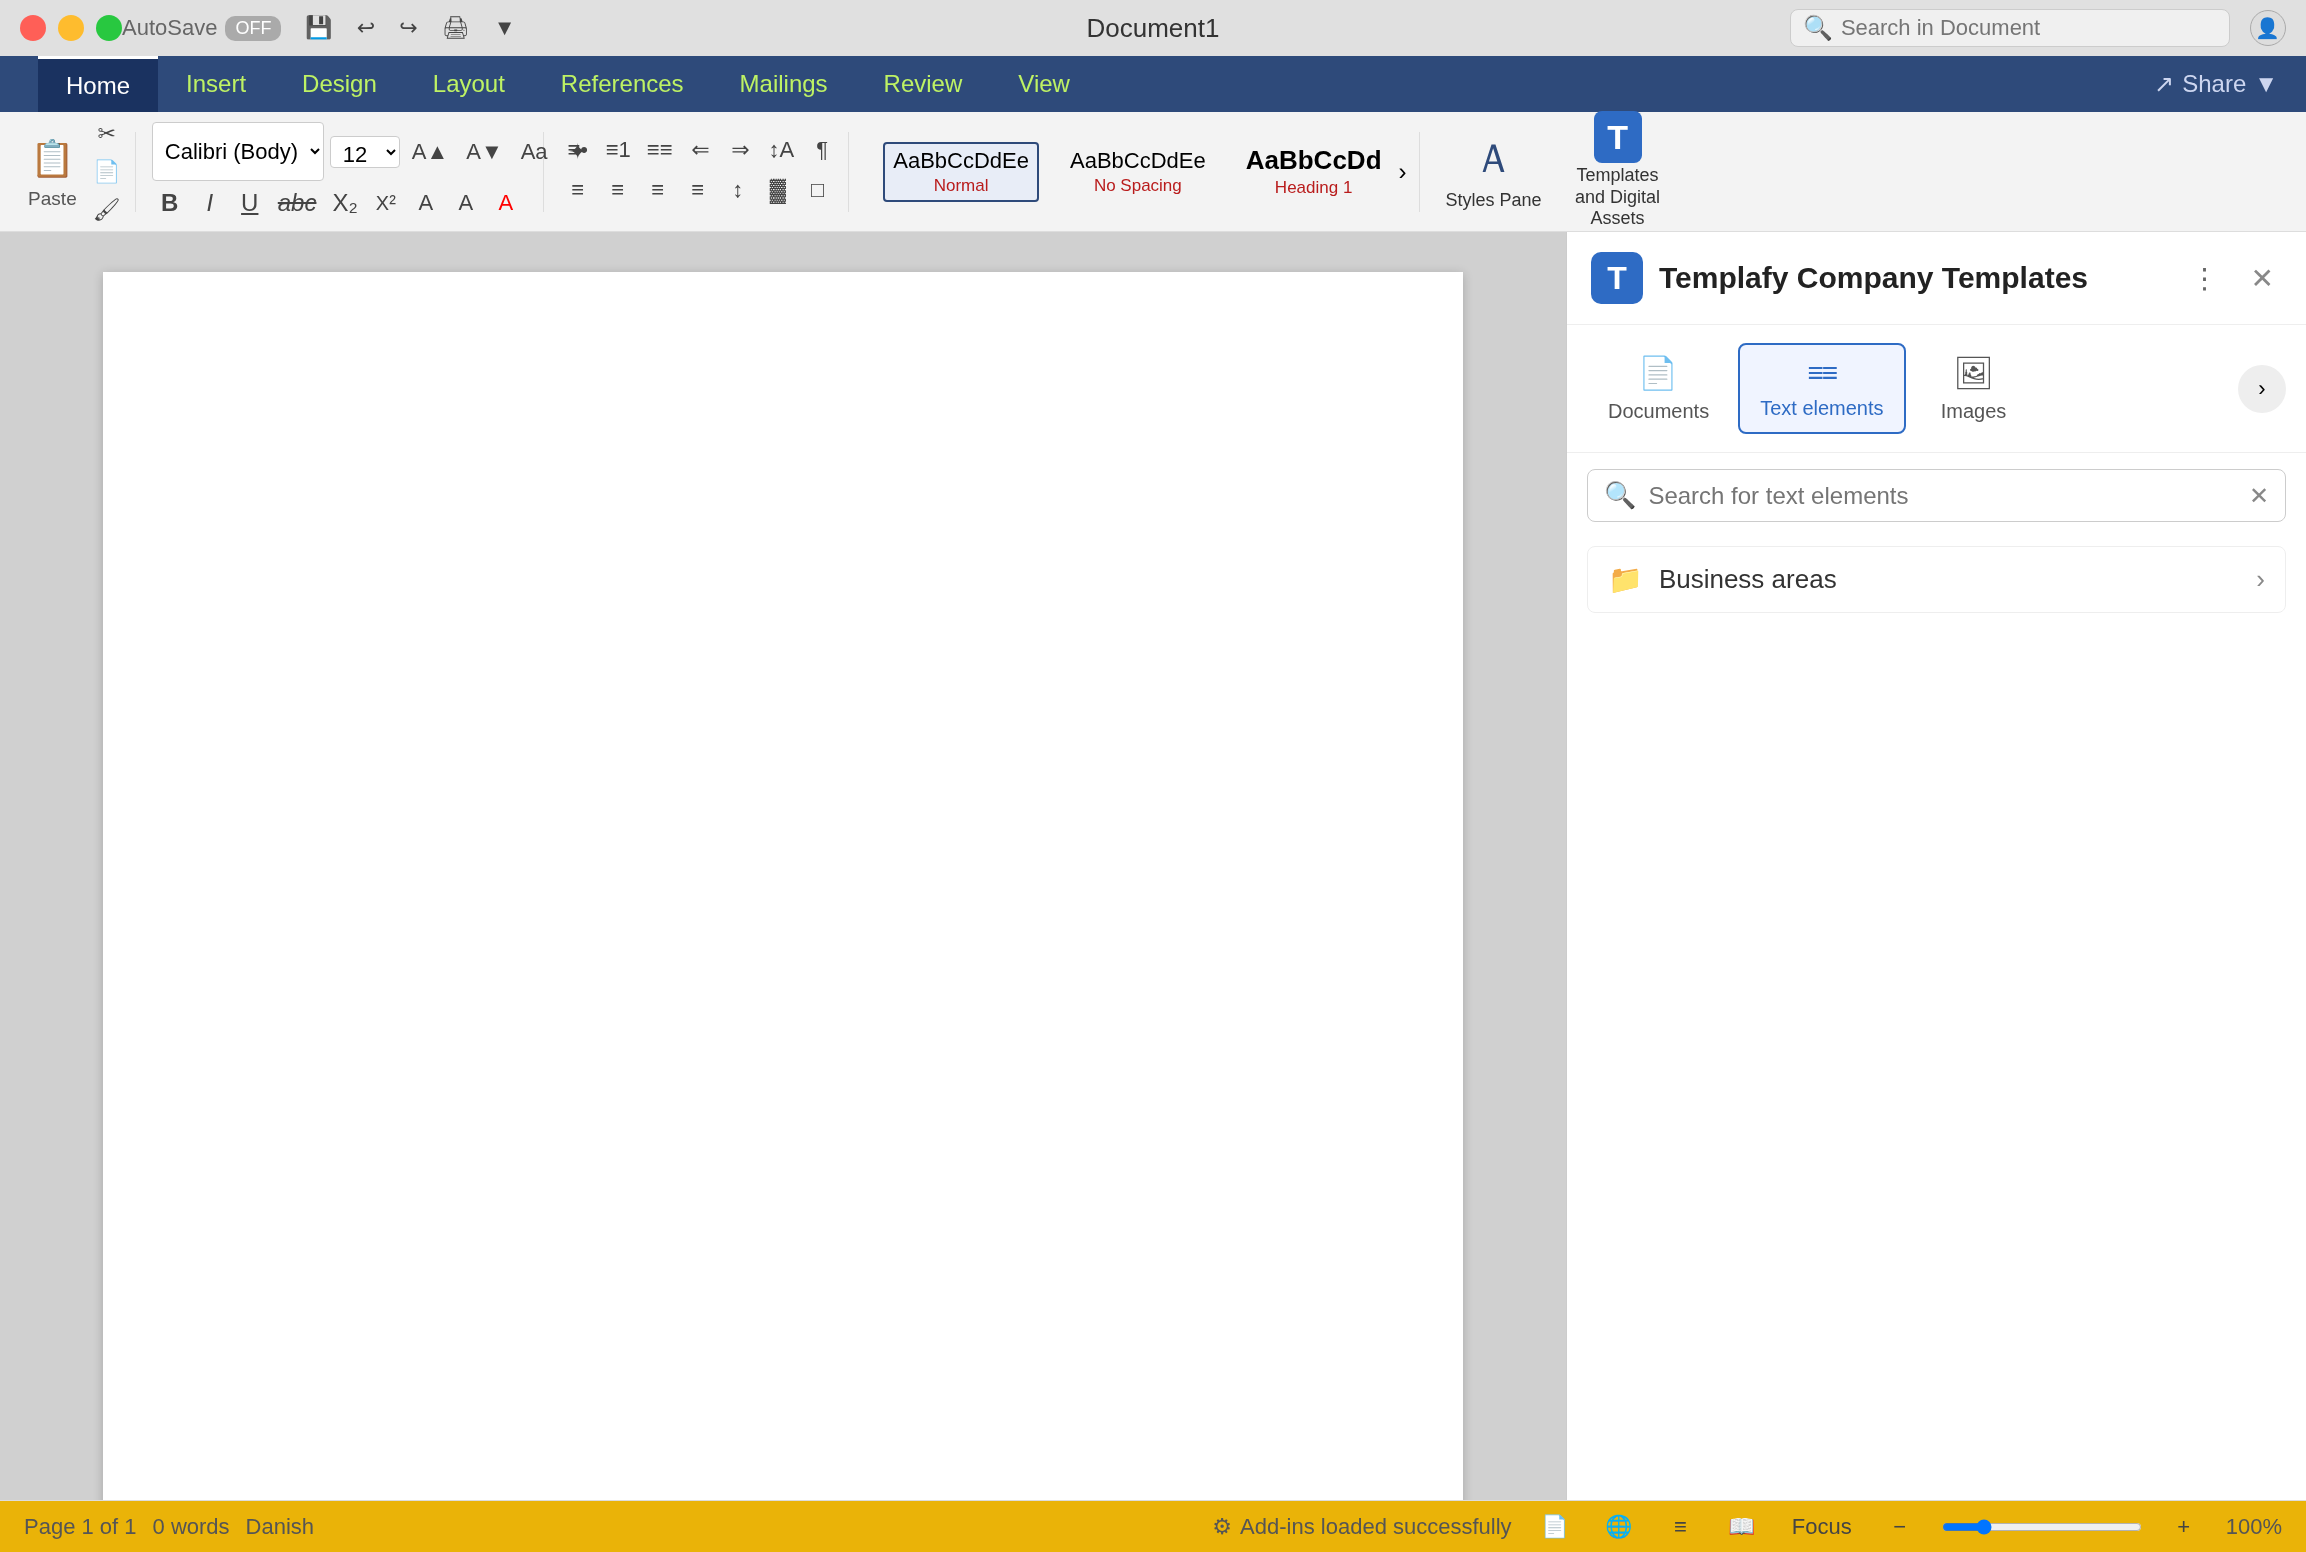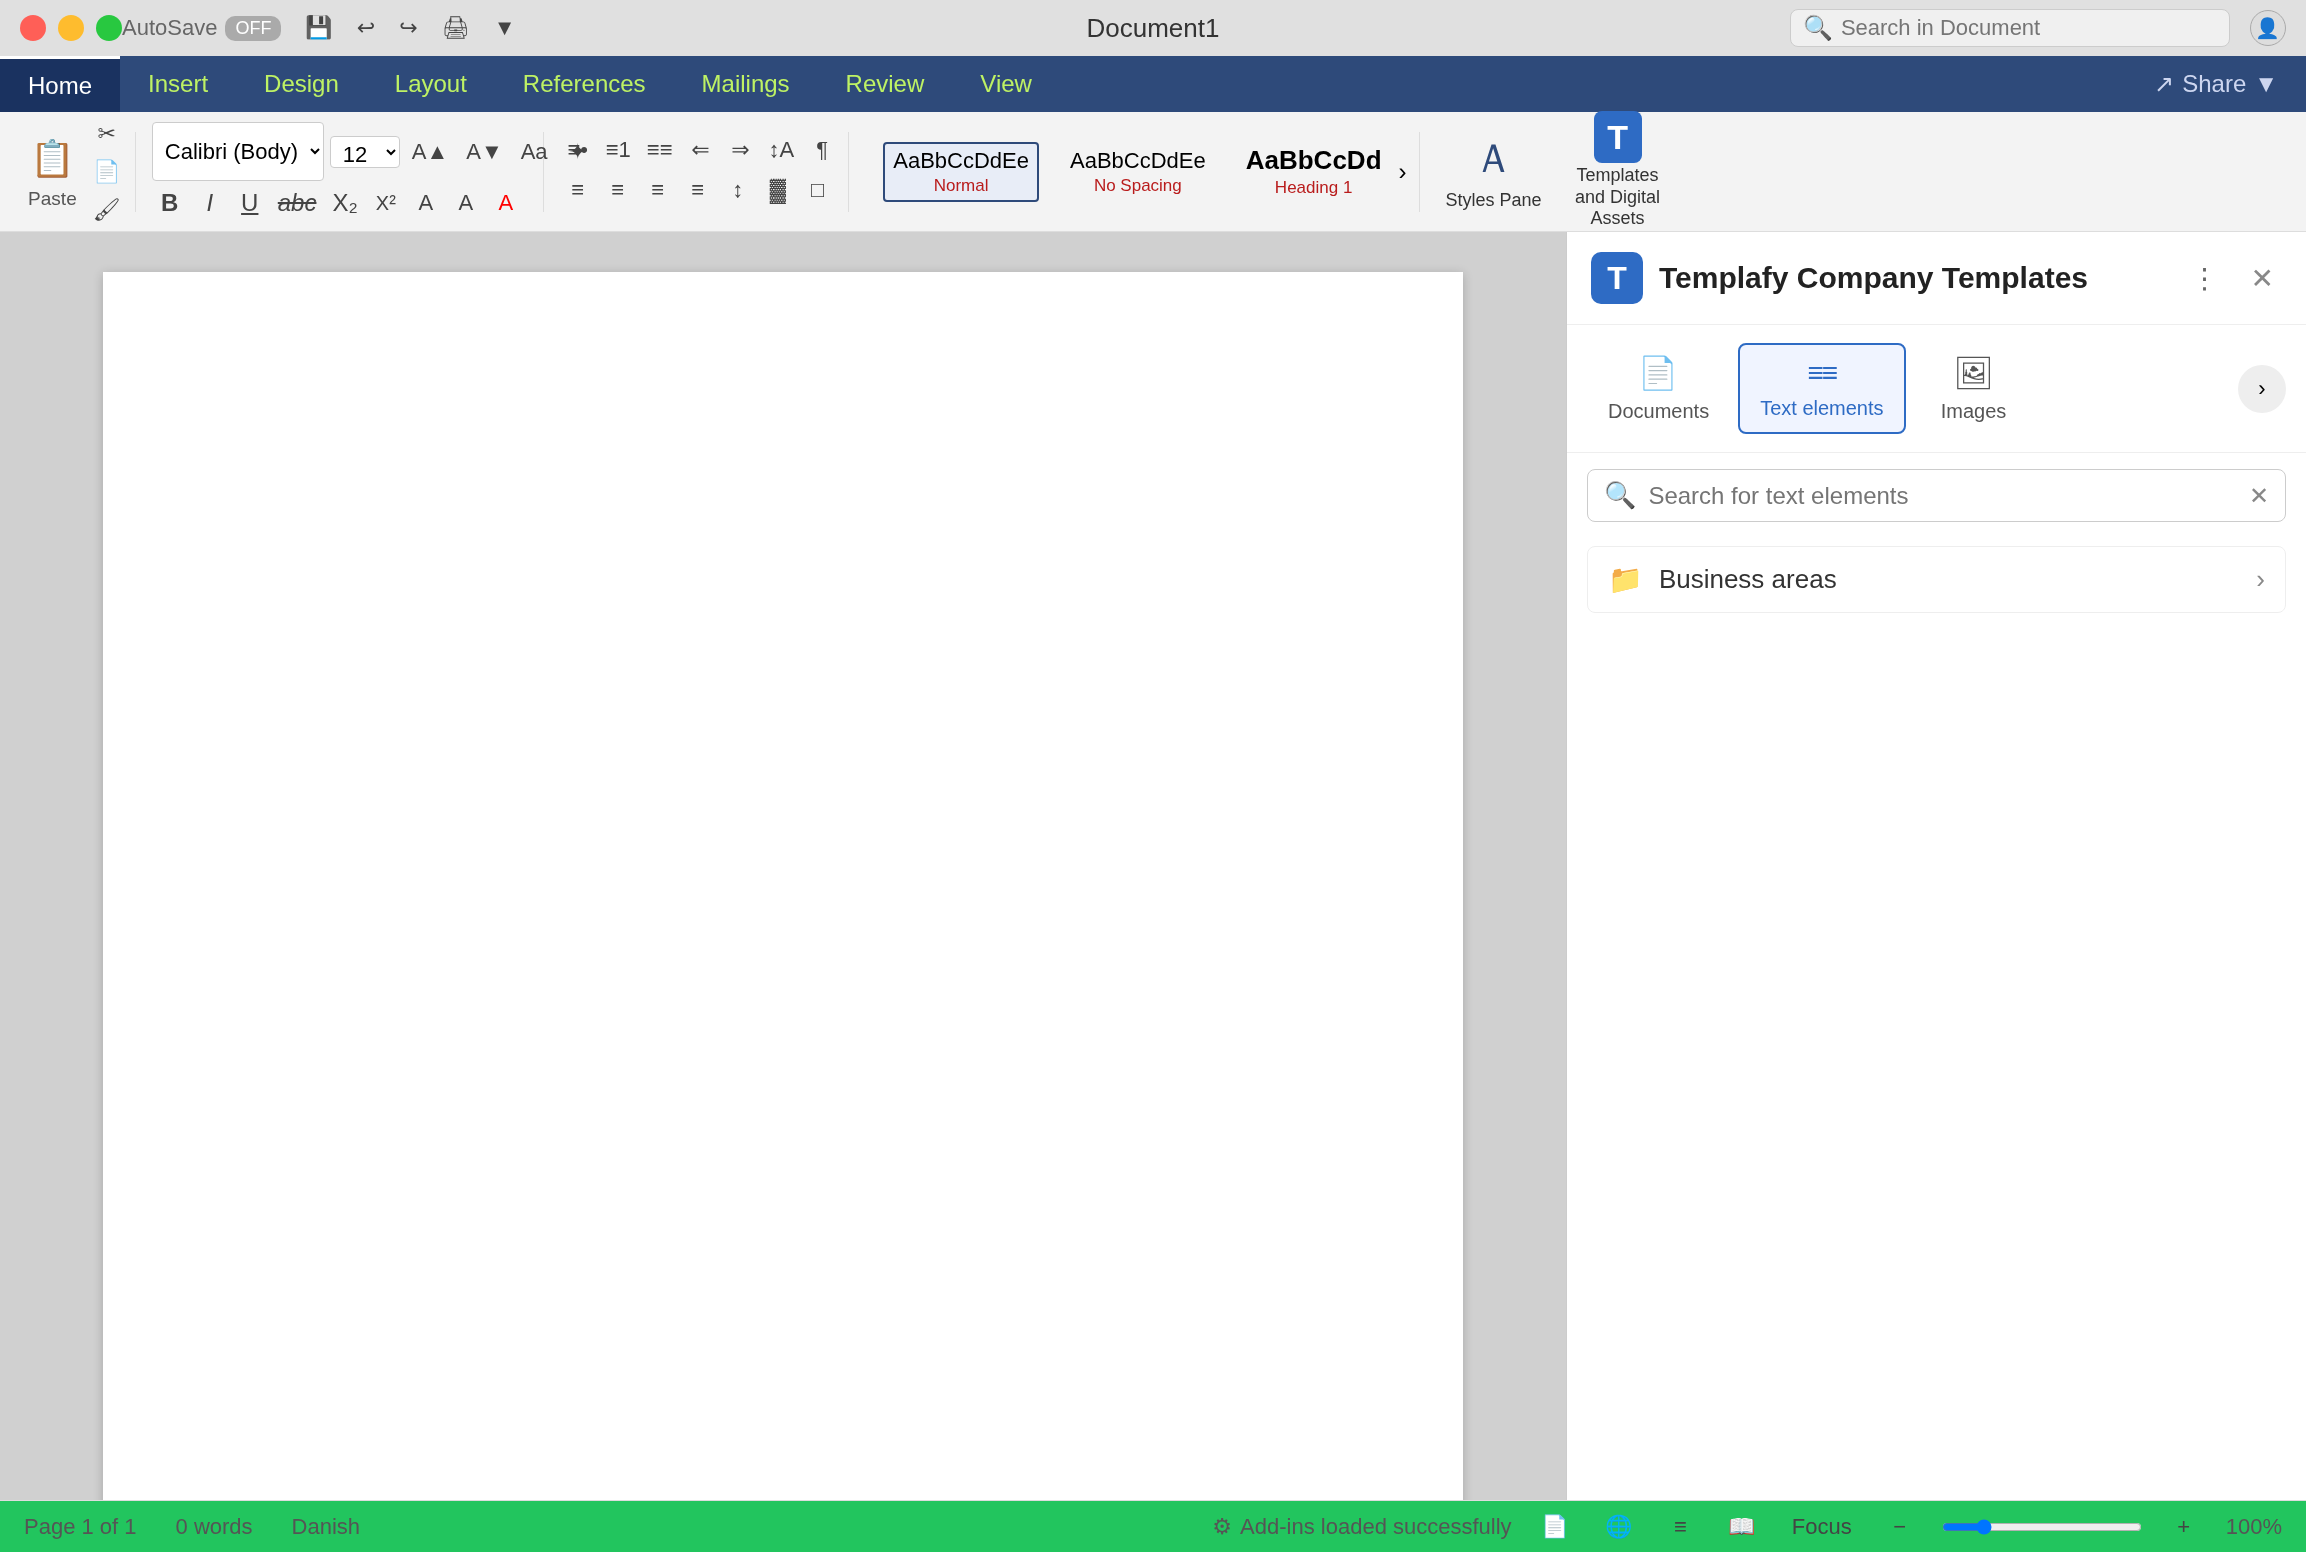--- a/index.html
+++ b/index.html
@@ -28,20 +28,21 @@
     .search-bar-top { display: flex; align-items: center; background: #f0f0f0; border: 1px solid #ccc; border-radius: 8px; padding: 4px 12px; gap: 8px; width: 440px; }
     .search-bar-top input { border: none; background: none; font-size: 22px; outline: none; width: 340px; color: #555; }
     .profile-icon { width: 36px; height: 36px; border-radius: 50%; border: 1px solid #aaa; display: flex; align-items: center; justify-content: center; font-size: 20px; background: #ddd; }
 
     
     .ribbon-tabs {
       background: #2e4a7a;
       height: 56px;
       display: flex;
       align-items: stretch;
+      padding-left: 38px;
     }
     .ribbon-tab {
       padding: 0 28px;
       display: flex;
       align-items: center;
       color: #bef264;
       font-size: 24px;
       cursor: pointer;
       border: none;
       background: none;
@@ -222,26 +223,26 @@
       cursor: pointer;
       background: white;
     }
     .ba-icon { font-size: 28px; color: #666; margin-right: 16px; }
     .ba-label { font-size: 26px; color: #333; flex: 1; }
     .ba-chevron { font-size: 26px; color: #888; }
 
     
     .status-bar {
       height: 52px;
-      background: #22c55e;
+      background: #eab308;
       border-top: 1px solid #ddd;
       display: flex;
       align-items: center;
       padding: 0 24px;
-      gap: 39px;
+      gap: 16px;
       font-size: 22px;
       color: #555;
     }
     .status-right {
       margin-left: auto;
       display: flex;
       align-items: center;
       gap: 24px;
     }
     .zoom-slider { width: 200px; }

